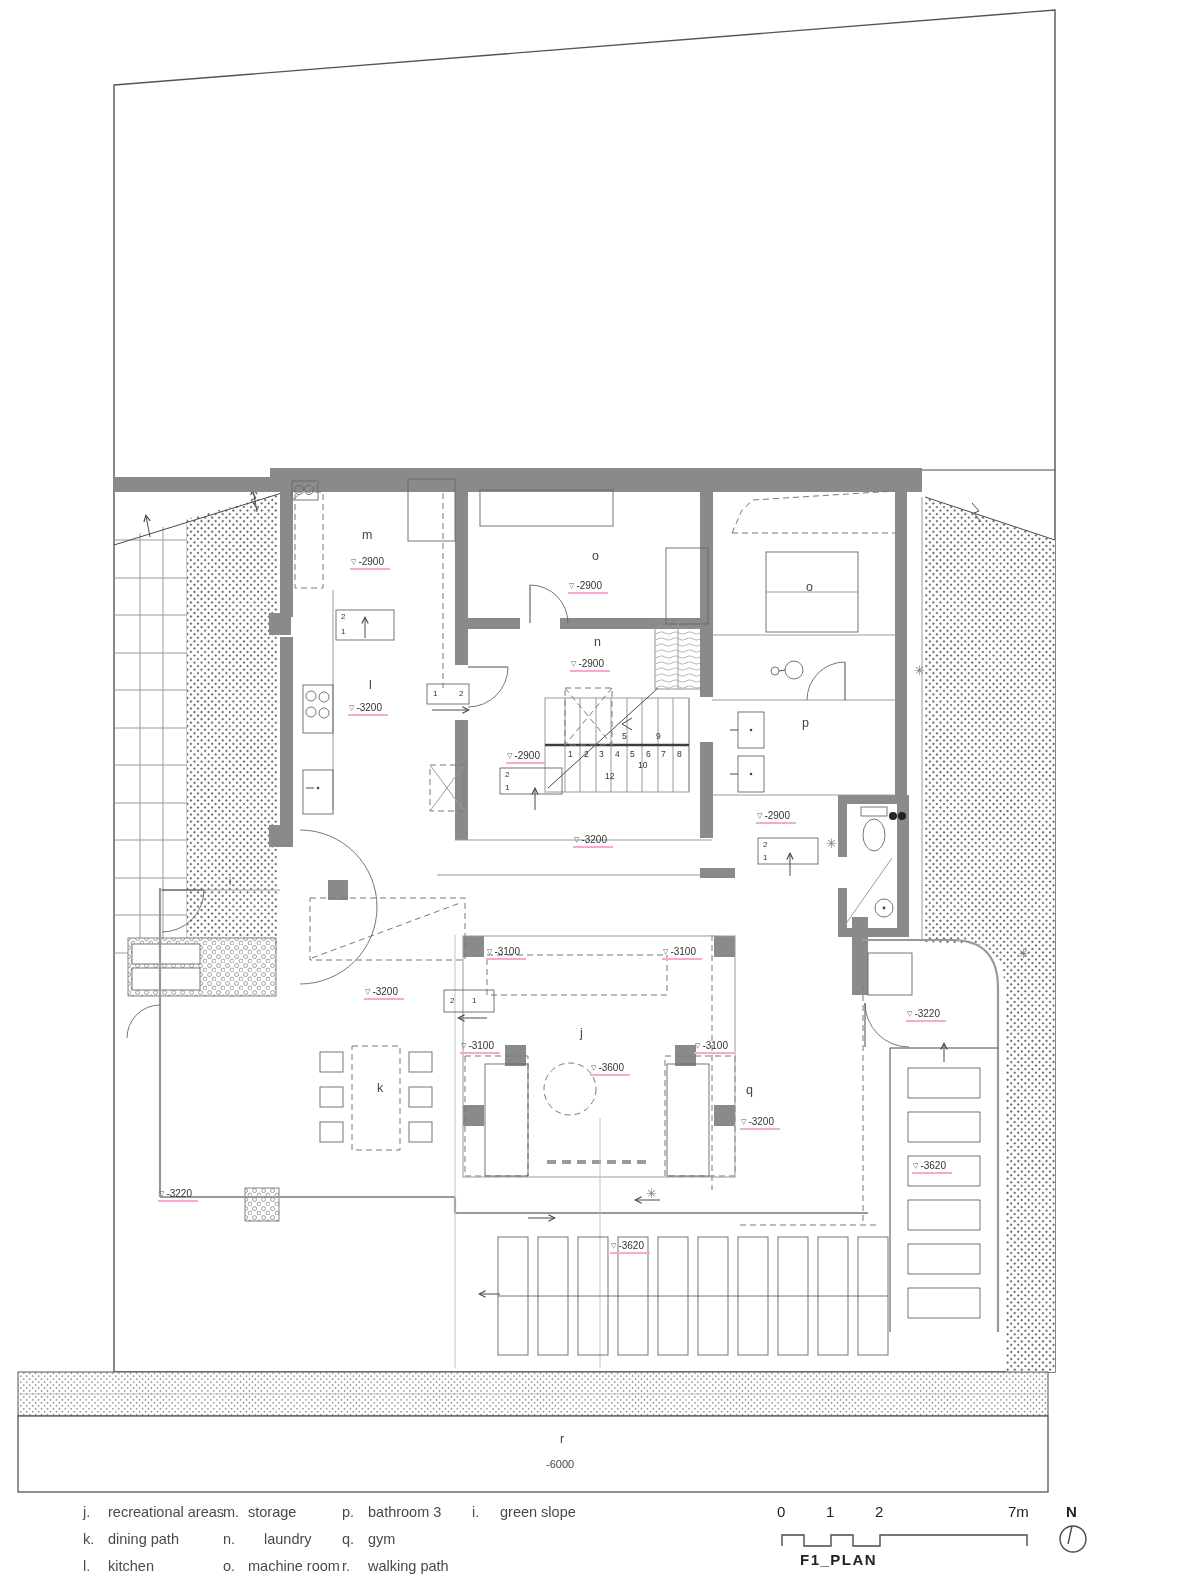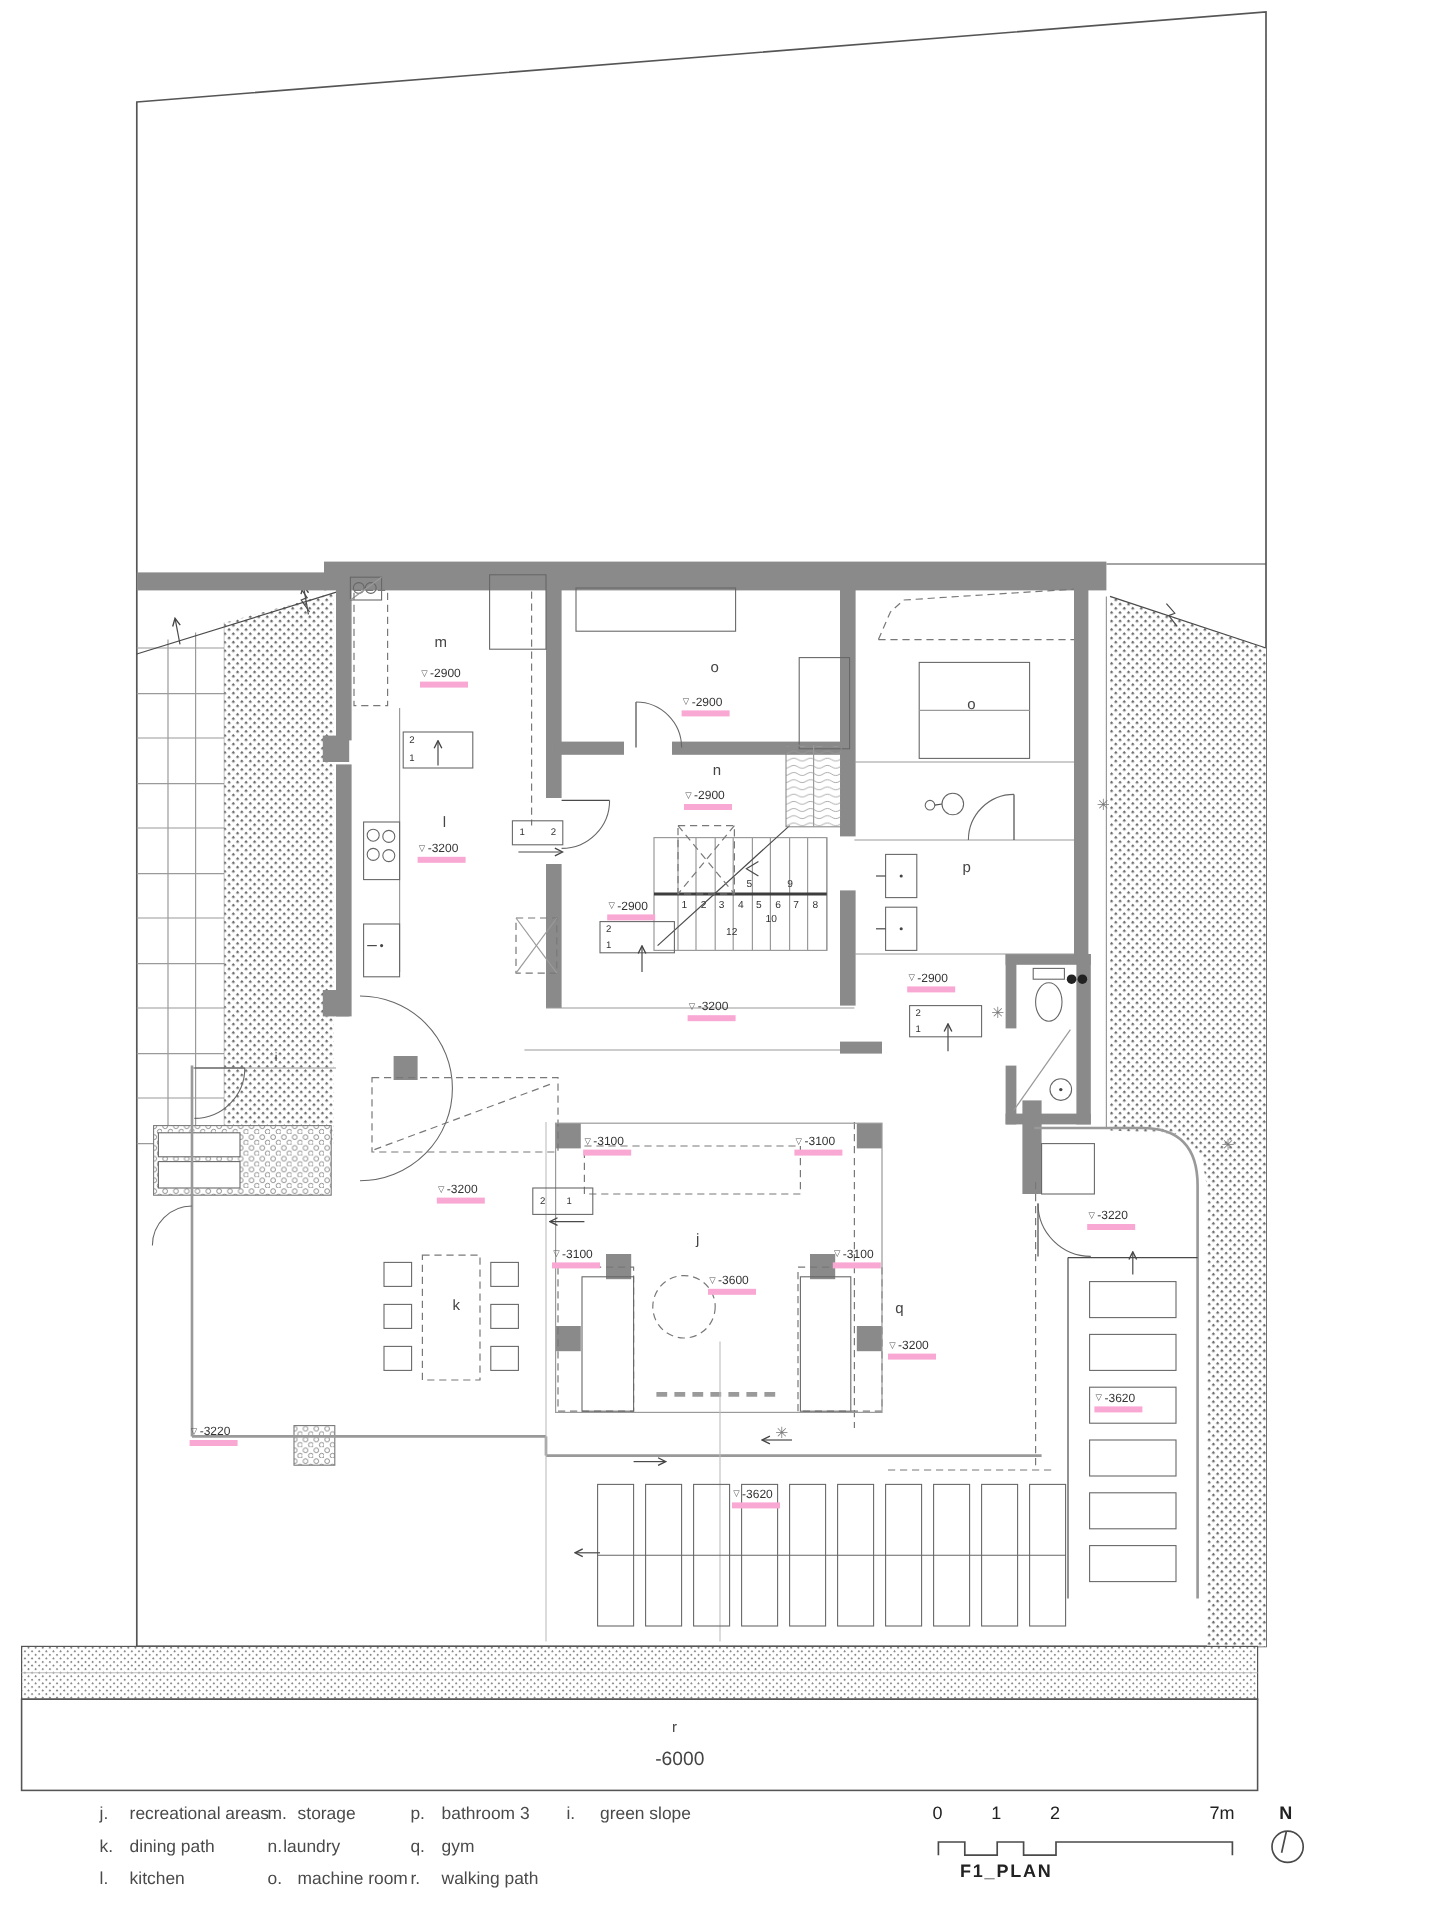--- a/index.html
+++ b/index.html
@@ -17,23 +17,23 @@
   .lt{stroke:var(--line_light);stroke-width:2.2;fill:none}
   .lt1{stroke:#9a9a9a;stroke-width:1;fill:none}
   .cl{stroke:#bdbdbd;stroke-width:.9;fill:none}
   .dsh{stroke:#787878;stroke-width:1;fill:none;stroke-dasharray:6 4}
   .furn{stroke:#666;stroke-width:.9;fill:#fff}
   .fno{stroke:#666;stroke-width:.9;fill:none}
   .tree{font:13px "DejaVu Sans",sans-serif;fill:#7a7a7a}
   
   .lbl{position:absolute;white-space:nowrap;font-family:"Liberation Sans",sans-serif;}
   .room{font-size:12.5px;color:#444}
-  .elev{font-size:10px;color:#333;border-bottom:5px solid #f9a8d4;padding:0 6px 0 1px;line-height:12px}
+  .elev{font-size:10px;color:#333;border-bottom:2px solid #f9a8d4;padding:0 6px 0 1px;line-height:12px}
   .elev::before{content:"▽";font-size:7px;color:#555;margin-right:2px;vertical-align:1px}
-  .plain{font-size:16px;color:#444}
+  .plain{font-size:11px;color:#444}
   .sn{font-size:8.5px;color:#333}
   .sm{font-size:8px;color:#333}
   .lg{font-size:14.5px;color:#4a4a4a}
   .tick{font-size:15px;color:#222}
   .north{font-size:15px;color:#222;font-weight:bold}
   .title{font-size:15px;color:#222;font-weight:bold;letter-spacing:1.5px}
 </style>
 </head>
 <body>
 
@@ -395,21 +395,21 @@
 
 <span class="lbl lg" style="left:83px;top:1504px">j.</span>
 <span class="lbl lg" style="left:108px;top:1504px">recreational areas</span>
 <span class="lbl lg" style="left:83px;top:1531px">k.</span>
 <span class="lbl lg" style="left:108px;top:1531px">dining path</span>
 <span class="lbl lg" style="left:83px;top:1558px">l.</span>
 <span class="lbl lg" style="left:108px;top:1558px">kitchen</span>
 <span class="lbl lg" style="left:223px;top:1504px">m.</span>
 <span class="lbl lg" style="left:248px;top:1504px">storage</span>
 <span class="lbl lg" style="left:223px;top:1531px">n.</span>
-<span class="lbl lg" style="left:236px;top:1531px">laundry</span>
+<span class="lbl lg" style="left:264px;top:1531px">laundry</span>
 <span class="lbl lg" style="left:223px;top:1558px">o.</span>
 <span class="lbl lg" style="left:248px;top:1558px">machine room</span>
 <span class="lbl lg" style="left:342px;top:1504px">p.</span>
 <span class="lbl lg" style="left:368px;top:1504px">bathroom 3</span>
 <span class="lbl lg" style="left:342px;top:1531px">q.</span>
 <span class="lbl lg" style="left:368px;top:1531px">gym</span>
 <span class="lbl lg" style="left:342px;top:1558px">r.</span>
 <span class="lbl lg" style="left:368px;top:1558px">walking path</span>
 <span class="lbl lg" style="left:472px;top:1504px">i.</span>
 <span class="lbl lg" style="left:500px;top:1504px">green slope</span>

